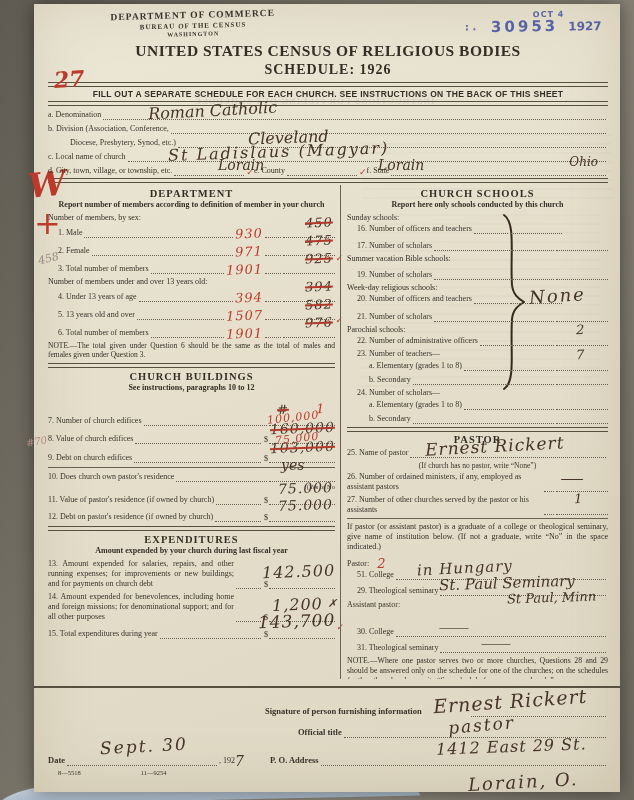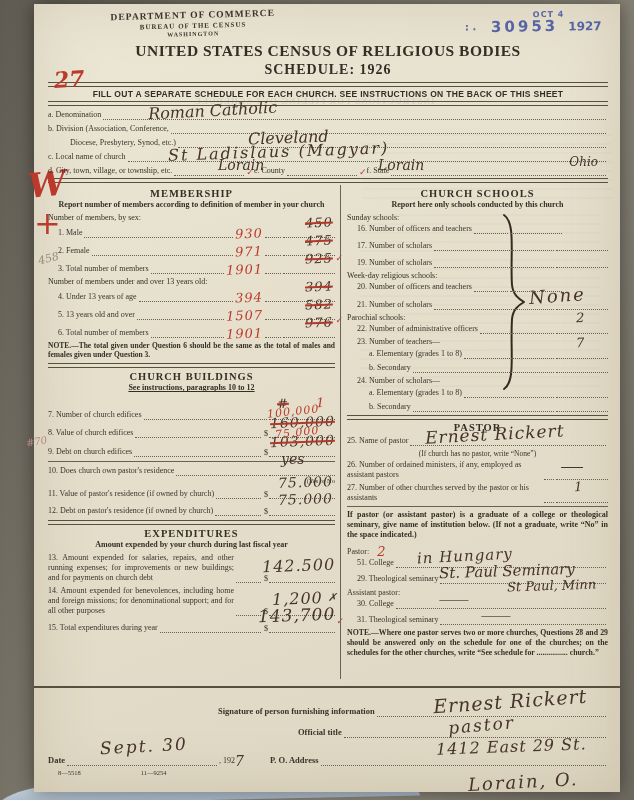--- a/index.html
+++ b/index.html
@@ -37,21 +37,21 @@
   .above{position:absolute;font-size:11px;top:-11px;left:2px;transform:rotate(-6deg);letter-spacing:1px;}
   .check{font-family:"DejaVu Sans",sans-serif;color:#c0392b;font-size:9px;position:relative;top:1px;}
   .columns{display:flex;height:494px;overflow:hidden;margin-top:1px;}
   .colL{width:292px;padding-right:5px;box-sizing:border-box;position:relative;}
   .colR{flex:1;border-left:1px solid #6b6257;padding-left:6px;box-sizing:border-box;position:relative;}
   .sec-title{font-size:10.5px;font-weight:bold;text-align:center;letter-spacing:1px;margin-top:3px;}
   .sec-sub{font-size:8px;font-weight:bold;text-align:center;line-height:1.2;margin:1px 6px 3px;}
   .group{font-size:8px;margin:2px 0 1px;}
   .indent{padding-left:10px;}
   .indent2{padding-left:22px;}
-  .note{font-size:7.5px;line-height:1.25;text-align:justify;margin-top:2px;font-weight:bold;}
+  .note{font-size:7.5px;line-height:1.25;text-align:justify;margin-top:2px;}
   .dollar{font-size:8px;margin:0 1px;}
   .ghost{position:absolute;opacity:.13;color:#5c6f80;transform:scaleX(-1);font-weight:bold;
     font-size:9px;letter-spacing:1px;white-space:nowrap;pointer-events:none;}
   .ghostlines{position:absolute;pointer-events:none;opacity:.55;
     background:repeating-linear-gradient(180deg,rgba(100,90,70,.06) 0 2px,transparent 2px 9px);}
   .mark{position:absolute;font-family:"DejaVu Serif",serif;font-style:italic;}
   .dashmark{position:absolute;font-size:12px;color:#46332a;transform:scaleX(2.4);top:-6px;}
   .brace-svg{position:absolute;}
   .footer{position:absolute;left:0;right:0;bottom:0;height:100px;border-top:2px solid #57503f;padding:4px 12px 0 14px;}
   .stamp{position:absolute;right:18px;top:12px;color:#3f4f9f;opacity:.85;transform:rotate(-1deg);
@@ -130,21 +130,21 @@
       <span class="hw ink" style="position:absolute;left:330px;top:-8px;font-size:14px;">Lorain</span>
       <span class="hw ink" style="position:absolute;right:10px;top:-10px;font-size:12px;">Ohio</span>
     </div>
   </div>
 
   <div class="dbl"></div>
 
   <div class="columns">
 
     <div class="colL">
-      <div class="sec-title">MEMBERSHIP</div>
+      <div class="sec-title">DEPARTMENT</div>
       <div class="sec-sub">Report number of members according to definition of member in your church</div>
       <div class="group">Number of members, by sex:</div>
 
       <div class="frow indent">
         <span class="lbl">1. Male</span>
             <span class="dots"></span>
         <span class="hw hw-red num">930</span>
             <span class="dots" style="max-width:16px;"></span>
         <span class="slot">
               <span class="hw ink num crossed" style="position:absolute;right:2px;top:-12px;">450</span>
@@ -199,21 +199,21 @@
               <span class="hw ink num crossed" style="position:absolute;right:2px;top:-12px;">976</span>
           <span class="check" style="position:absolute;right:-8px;top:-12px;">✓</span>
             </span>
       </div>
 
       <div class="note">NOTE.—The total given under Question 6 should be the same as the total of males and females given under Question 3.</div>
 
       <div class="dbl" style="margin-top:4px;"></div>
 
       <div class="sec-title">CHURCH BUILDINGS</div>
-      <div class="sec-sub" style="margin-bottom:16px;text-decoration:underline;">See instructions, paragraphs 10 to 12</div>
+      <div class="sec-sub" style="margin-bottom:22px;">See instructions, paragraphs 10 to 12</div>
 
       <div class="frow" style="margin-bottom:7px;">
         <span class="lbl">7. Number of church edifices</span>
             <span class="dots"></span>
         <span class="slot wide">
           <span class="hw ink num crossed" style="position:absolute;left:8px;top:-13px;">#</span>
           <span class="hw hw-red num" style="position:absolute;right:10px;top:-14px;">1</span>
         </span>
       </div>
       <div class="frow" style="margin-bottom:8px;">
@@ -311,20 +311,21 @@
         <div class="frow indent">
               <span class="lbl">16. Number of officers and teachers</span>
               <span class="dots" style="max-width:34px;"></span>
               <span class="slot"></span>
             </div>
         <div class="frow indent" style="margin-top:6px;">
               <span class="lbl">17. Number of scholars</span>
               <span class="dots"></span>
               <span class="slot"></span>
             </div>
+        <div class="group">Summer vacation Bible schools:</div>
         <div class="frow indent" style="margin-top:6px;">
               <span class="lbl">19. Number of scholars</span>
               <span class="dots"></span>
               <span class="slot"></span>
             </div>
         <div class="group">Week-day religious schools:</div>
         <div class="frow indent">
               <span class="lbl">20. Number of officers and teachers</span>
               <span class="dots" style="max-width:34px;"></span>
               <span class="slot"></span>
@@ -409,42 +410,42 @@
           <span class="lbl">51. College</span>
               <span class="dots"></span>
           <span class="hw ink" style="position:absolute;left:70px;top:-10px;font-size:15px;transform:rotate(-3deg);letter-spacing:1px;">in Hungary</span>
         </div>
         <div class="frow indent" style="margin-bottom:4px;">
           <span class="lbl">29. Theological seminary</span>
               <span class="dots"></span>
           <span class="hw ink" style="position:absolute;left:92px;top:-11px;font-size:15px;transform:rotate(-2deg);">St. Paul Seminary</span>
           <span class="hw ink" style="position:absolute;left:160px;top:5px;font-size:13px;transform:rotate(-2deg);z-index:2;">St Paul, Minn</span>
         </div>
-        <div class="frow" style="margin-bottom:0;">
+        <div class="frow" style="margin-bottom:16px;">
           <span class="lbl">Assistant pastor:</span>
         </div>
         <div class="frow indent">
           <span class="lbl">30. College</span>
               <span class="dots" style="position:relative;">
             <span class="dashmark" style="left:25%;">—</span>
               </span>
         </div>
         <div class="frow indent" style="margin-top:5px;">
           <span class="lbl">31. Theological seminary</span>
               <span class="dots" style="position:relative;">
             <span class="dashmark" style="left:30%;">—</span>
               </span>
         </div>
         <div class="note" style="font-size:7.8px;">NOTE.—Where one pastor serves two or more churches, Questions 28 and 29 should be answered only on the schedule for one of the churches; on the schedules for the other churches, write “See schedule for ................ church.”</div>
       </div>
     </div>
   </div>
 
   <div class="footer">
-    <div class="frow" style="margin-top:14px;">
+    <div class="frow" style="margin-top:14px;gap:47px;">
       <span style="width:170px;"></span>
       <span class="lbl bold" style="font-size:8.5px;">Signature of person furnishing information</span>
           <span class="dots"></span>
       <span class="hw ink" style="position:absolute;left:385px;top:-16px;font-size:19px;transform:rotate(-4deg);letter-spacing:1px;">Ernest Rickert</span>
     </div>
     <div class="frow" style="margin-top:10px;">
       <span style="width:250px;"></span>
       <span class="lbl bold" style="font-size:8.5px;">Official title</span>
           <span class="dots"></span>
       <span class="hw ink" style="position:absolute;left:400px;top:-12px;font-size:17px;transform:rotate(-5deg);letter-spacing:2px;">pastor</span>

